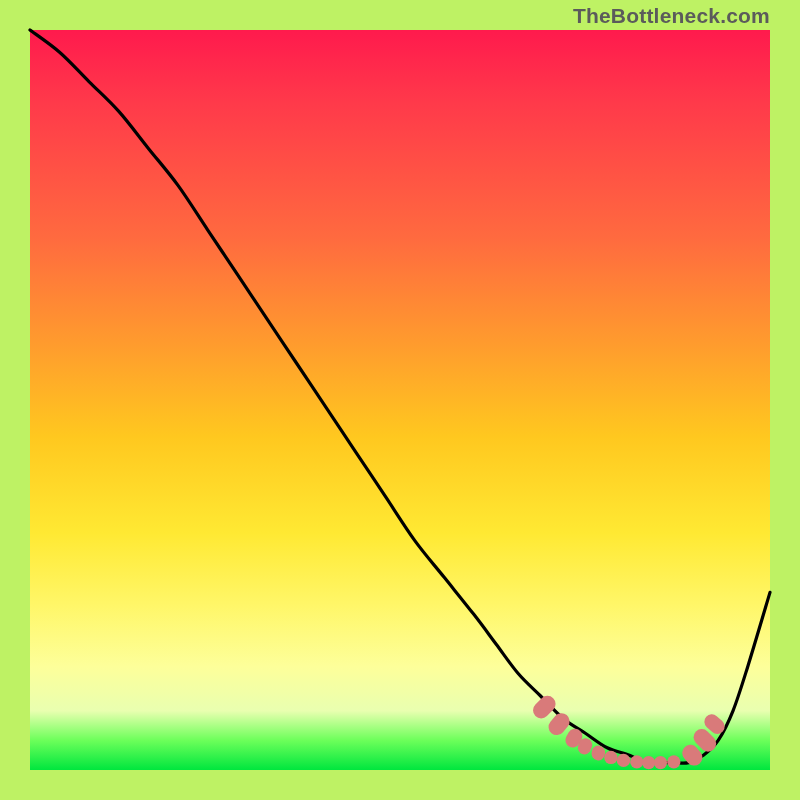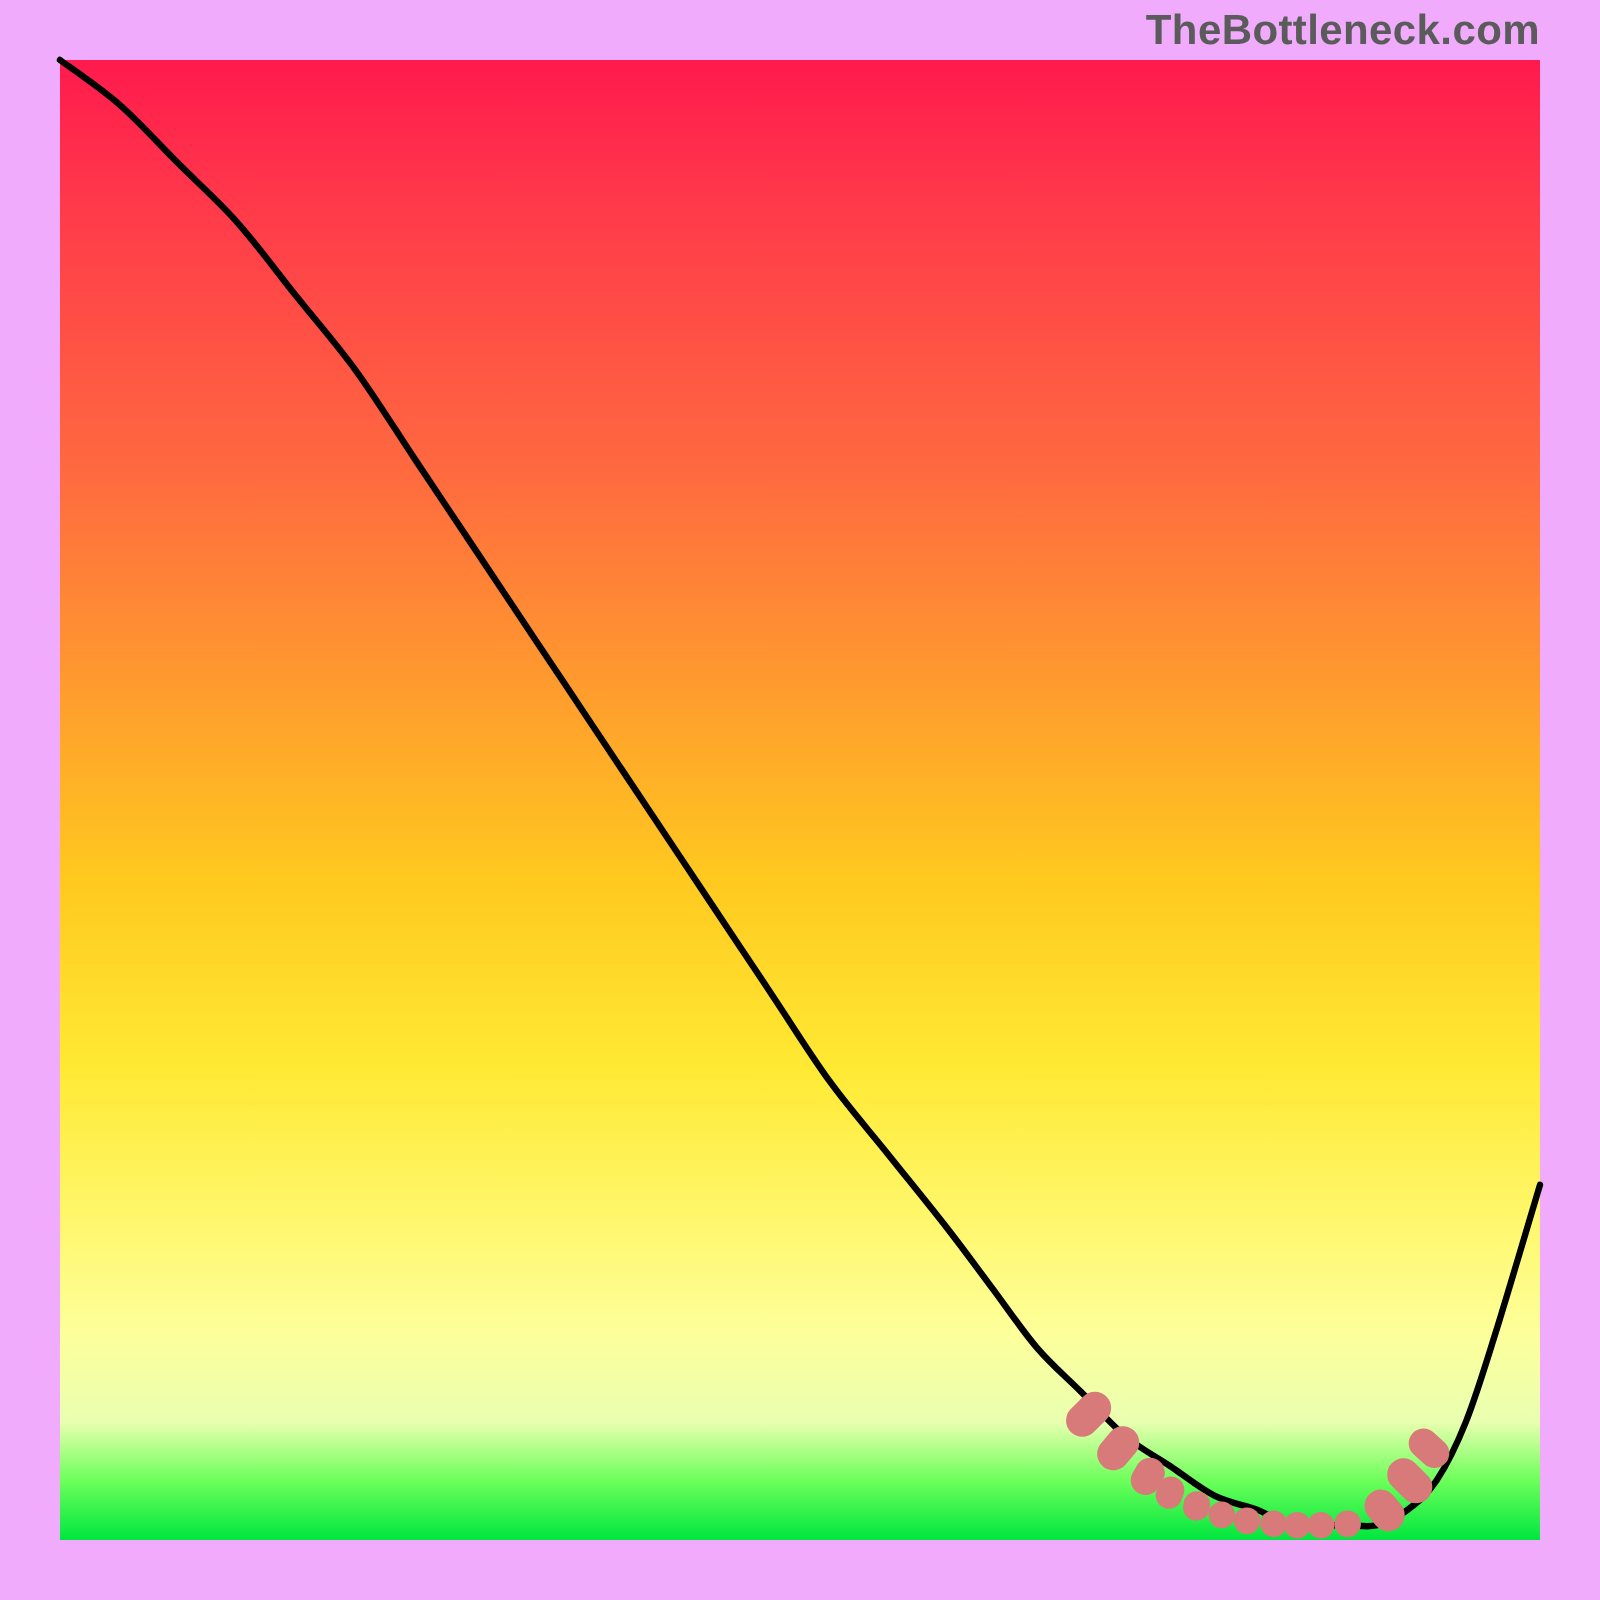--- a/index.html
+++ b/index.html
@@ -10,21 +10,21 @@
     background: #000;
     overflow: hidden;
     font-family: Arial, Helvetica, sans-serif;
   }
   .frame {
     position: absolute;
     left: 0;
     top: 0;
     width: 800px;
     height: 800px;
-    background: #f0abfc;
+    background: #bef264;
   }
   .plot-area {
     position: absolute;
     left: 30px;
     top: 30px;
     width: 740px;
     height: 740px;
     
     background: linear-gradient(
       to bottom,

